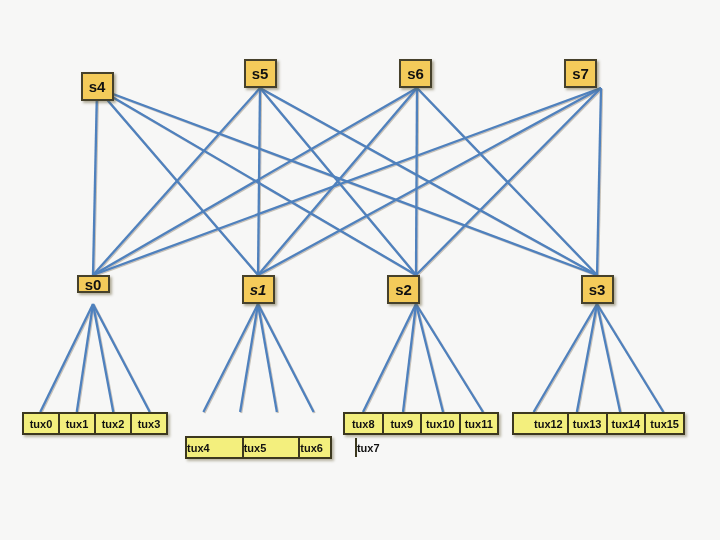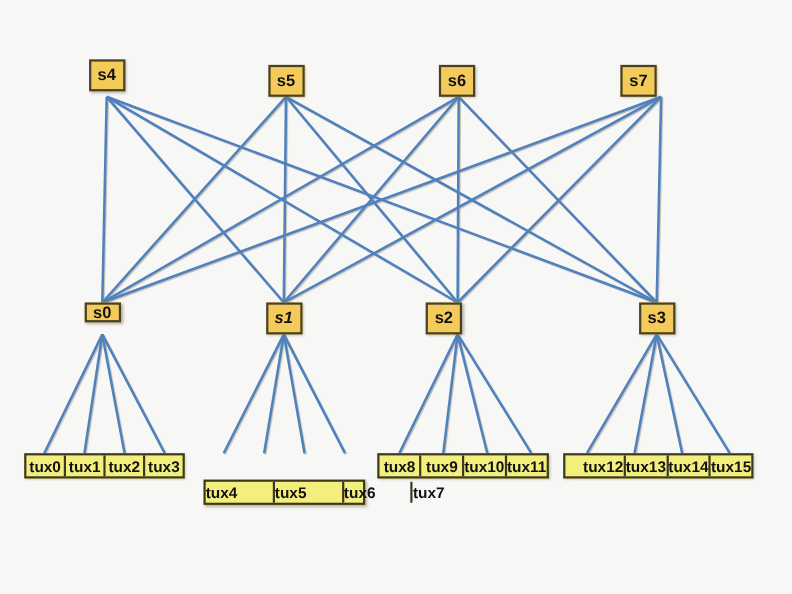--- a/index.html
+++ b/index.html
@@ -42,21 +42,21 @@
     background: var(--host-fill, #F3EF7D);
     box-shadow: 1.5px 1.5px 2.5px rgba(90,80,40,0.40);
   }
   .host-cell {
     box-sizing: border-box;
     flex: 1 1 0;
     display: flex;
     align-items: center;
     justify-content: center;
     font-weight: bold;
-    font-size: 14px;
+    font-size: 11px;
     color: var(--label, #111111);
     border-left: 2px solid var(--host-border, #3C381F);
     white-space: nowrap;
   }
   .host-cell:first-child {
     border-left: none;
   }
 </style>
 </head>
 <body>
@@ -121,21 +121,21 @@
         <div class="host-cell">tux9</div>
         <div class="host-cell">tux10</div>
         <div class="host-cell">tux11</div>
       </div>
       <div class="host-group" style="left: 512px; top: 412px; width: 173px; height: 23px; padding-left: 16px;">
         <div class="host-cell">tux12</div>
         <div class="host-cell">tux13</div>
         <div class="host-cell">tux14</div>
         <div class="host-cell">tux15</div>
       </div>
-      <div class="switch-box" style="left: 80.5px; top: 54px; width: 33px; height: 29px;">s4</div>
+      <div class="switch-box" style="left: 80.5px; top: 72px; width: 33px; height: 29px;">s4</div>
       <div class="switch-box" style="left: 243.5px; top: 59px; width: 33px; height: 29px;">s5</div>
       <div class="switch-box" style="left: 399px; top: 59px; width: 33px; height: 29px;">s6</div>
       <div class="switch-box" style="left: 564px; top: 59px; width: 33px; height: 29px;">s7</div>
       <div class="switch-box" style="left: 76.5px; top: 275px; width: 33px; height: 18px;">s0</div>
       <div class="switch-box" style="left: 241.5px; top: 275px; width: 33px; height: 29px; font-style: italic;">s1</div>
       <div class="switch-box" style="left: 387px; top: 275px; width: 33px; height: 29px;">s2</div>
       <div class="switch-box" style="left: 580.5px; top: 275px; width: 33px; height: 29px;">s3</div>
     </div>
 </div>
 

